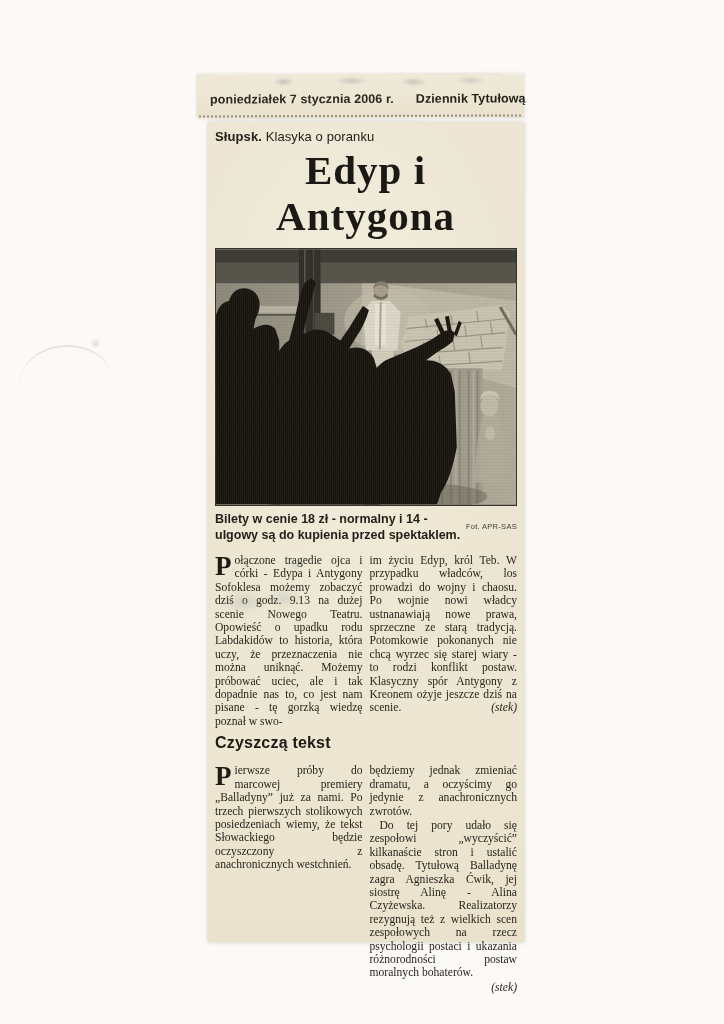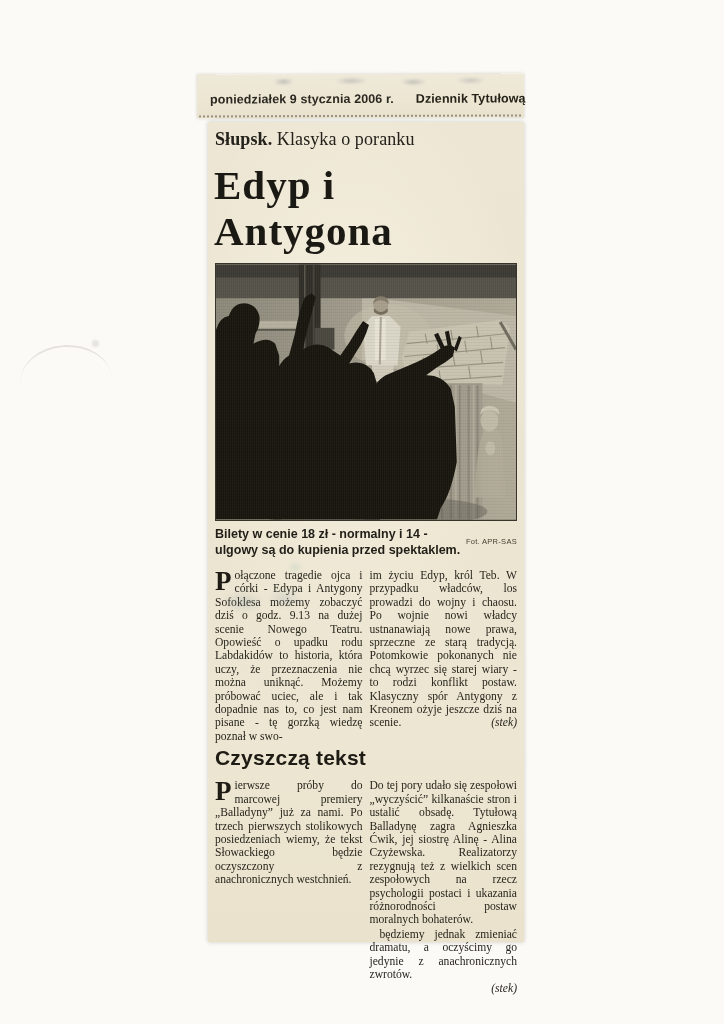--- a/index.html
+++ b/index.html
@@ -47,26 +47,26 @@
 
   
   .clipping{
     position:absolute;left:208px;top:122px;width:316px;height:820px;
     background:
       radial-gradient(260px 420px at 45% 30%,rgba(255,252,240,.45),transparent 70%),
       linear-gradient(180deg,#ede6d4 0%,#ebe4d0 40%,#ede6d2 75%,#eae2cc 100%);
     box-shadow:0 0 4px rgba(90,80,60,.28);
     box-sizing:border-box;padding:0 7px;
   }
-  .kicker{margin-top:7px;font-size:18px;color:#23211a;letter-spacing:.1px;font-family:Liberation Serif, serif;}
+  .kicker{margin-top:7px;font-size:13px;color:#23211a;letter-spacing:.1px;}
   .kicker .city{font-weight:700;}
   .kicker .rest{font-weight:400;}
   .headline-1{
     font-family:"Liberation Serif",serif;font-weight:600;font-size:41px;
-    letter-spacing:1px;color:#1b1913;margin:12px 0 0 -1px;line-height:46px;
+    letter-spacing:1px;color:#1b1913;margin:3px 0 0 -1px;line-height:46px;text-align:center;
   }
   
   .photo-wrap{position:relative;width:302px;height:258px;margin-top:9px;
     border:1px solid #37342b;box-sizing:border-box;background:#8d897c;}
   .photo-wrap svg{display:block;width:100%;height:100%;}
   .photo-grain{position:absolute;inset:0;pointer-events:none;
     background:repeating-linear-gradient(0deg,rgba(60,50,30,.05) 0 1px,transparent 1px 3px),
                repeating-linear-gradient(90deg,rgba(255,250,230,.04) 0 1px,transparent 1px 2px);}
   .caption{margin-top:6px;font-size:12.5px;line-height:15.5px;font-weight:700;color:#201e17;}
   .credit{float:right;font-size:7.5px;font-weight:400;color:#454135;margin-top:7px;letter-spacing:.3px;text-align:right;}
@@ -80,21 +80,21 @@
   .col p + p{text-indent:10px;margin-top:1px;}
   .dropcap{
     float:left;font-family:"Liberation Serif",serif;font-weight:700;
     font-size:27px;line-height:23px;padding:1px 3px 0 0;color:#1d1b14;
   }
   .signoff-inline{float:right;font-style:italic;}
   .signoff-line{text-align:right;font-style:italic;margin-top:1px;}
 
   .kicker-2{margin-top:15px;}
   .headline-2{
-    font-size:21px;font-weight:700;color:#1d1b14;letter-spacing:.2px;
+    font-size:16px;font-weight:700;color:#1d1b14;letter-spacing:.2px;
     margin:2px 0 0 0;line-height:26px;
   }
   .art-2{margin-top:8px;}
 
   
   .ghost-h2{position:absolute;left:212px;top:560px;width:104px;height:70px;
     background:
       radial-gradient(30px 16px at 30% 60%,rgba(130,150,160,.25),transparent 70%),
       radial-gradient(26px 14px at 70% 55%,rgba(130,150,160,.22),transparent 70%),
       radial-gradient(10px 6px at 80% 10%,rgba(90,160,150,.25),transparent 70%);
@@ -102,21 +102,21 @@
 </style>
 </head>
 <body>
 
 <div class="pencil-arc"></div>
 <div class="pencil-dot"></div>
 
 <div class="date-strip">
   <div class="ghost-top"></div>
   <div class="date-line">
-    <span>poniedziałek 9 stycznia 2006 r.</span><span class="paper-name">Dziennik Tytułową</span>
+    <span>poniedziałek 7 stycznia 2006 r.</span><span class="paper-name">Dziennik Tytułową</span>
   </div>
   <div class="dotted"></div>
 </div>
 
 <div class="clipping">
 
   <div class="kicker">
     <span class="city">Słupsk.</span>
     <span class="rest">Klasyka o poranku</span>
   </div>
@@ -244,20 +244,20 @@
 
   <div class="headline-2">Czyszczą tekst</div>
 
   <div class="art art-2">
     <div class="col">
       <p>
         <span class="dropcap">P</span><span>ierwsze próby do marcowej premiery „Balladyny” już za nami. Po trzech pierwszych stolikowych posiedzeniach wiemy, że tekst Słowackiego będzie oczyszczony z anachronicznych westchnień.</span>
       </p>
     </div>
     <div class="col">
+      <p>będziemy jednak zmieniać dramatu, a oczyścimy go jedynie z anachronicznych zwrotów.</p>
       <p>Do tej pory udało się zespołowi „wyczyścić” kilkanaście stron i ustalić obsadę. Tytułową Balladynę zagra Agnieszka Ćwik, jej siostrę Alinę - Alina Czyżewska. Realizatorzy rezygnują też z wielkich scen zespołowych na rzecz psychologii postaci i ukazania różnorodności postaw moralnych bohaterów.</p>
-      <p>będziemy jednak zmieniać dramatu, a oczyścimy go jedynie z anachronicznych zwrotów.</p>
       <div class="signoff-line">(stek)</div>
     </div>
   </div>
 </div>
 
 <div class="ghost-h2"></div>
 
 </body></html>

